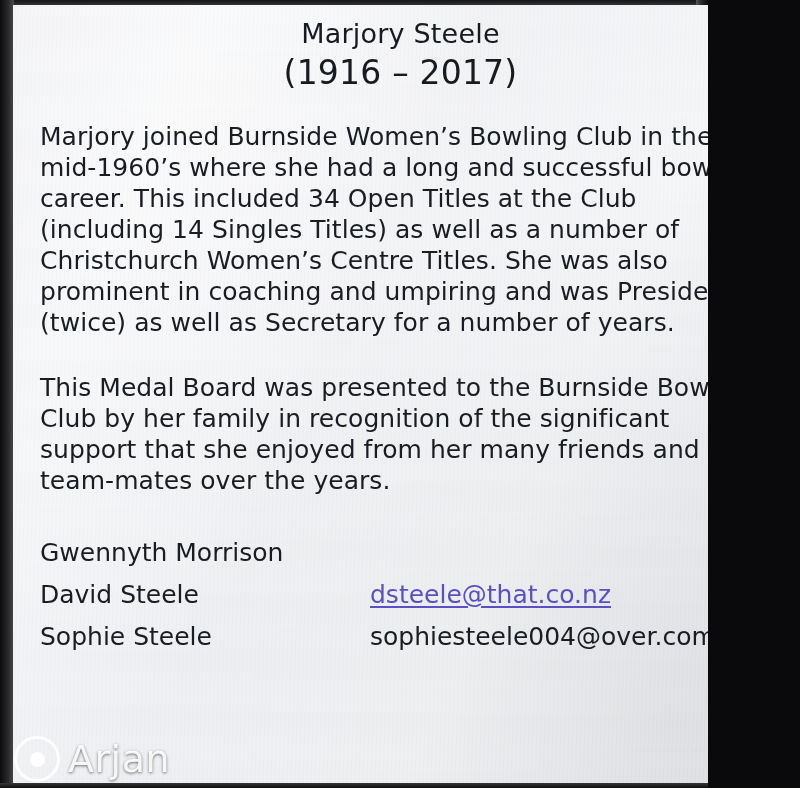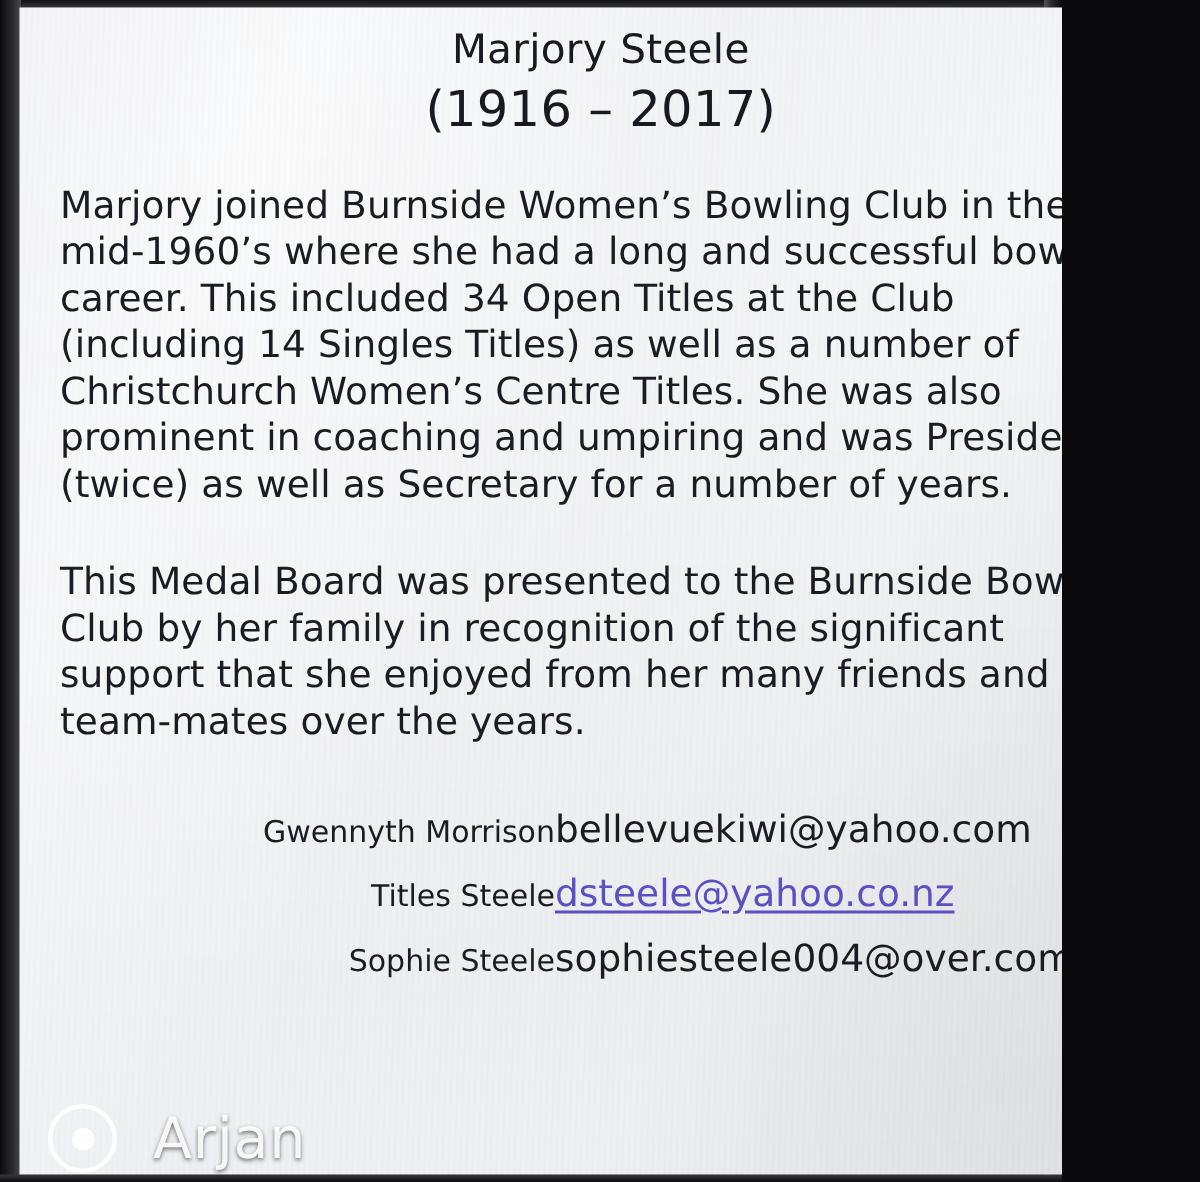--- a/index.html
+++ b/index.html
@@ -115,44 +115,43 @@
     padding-left: 5px;
   }
   .contact-row {
     display: flex;
     align-items: baseline;
     line-height: 42px;
   }
   .contact-name {
     width: 330px;
     flex: 0 0 330px;
-    font-size: 20px;
+    font-size: 25px;
     color: #191c22;
-    text-align: right;
   }
   .contact-email {
     font-size: 25px;
     color: #191c22;
     white-space: nowrap;
   }
   .contact-email.link {
     color: #5b4fc4;
     text-decoration: underline;
     text-underline-offset: 3px;
   }
 
   
   .watermark {
     position: absolute;
-    left: 32px;
+    left: 14px;
     bottom: 6px;
     z-index: 5;
     display: flex;
     align-items: center;
-    gap: 24px;
+    gap: 8px;
     color: rgba(255,255,255,0.92);
     text-shadow: 0 1px 3px rgba(0,0,0,0.55);
     font-size: 38px;
     letter-spacing: 0.5px;
     pointer-events: none;
   }
   .watermark .mark-glyph {
     display: inline-block;
     width: 40px;
     height: 40px;
@@ -196,26 +195,25 @@
 
       <div class="body-block">
         <p class="para">Marjory joined Burnside Women’s Bowling Club in the mid-1960’s where she had a long and successful bowling career. This included 34 Open Titles at the Club (including 14 Singles Titles) as well as a number of Christchurch Women’s Centre Titles. She was also prominent in coaching and umpiring and was President (twice) as well as Secretary for a number of years.</p>
         <p class="para">This Medal Board was presented to the Burnside Bowling Club by her family in recognition of the significant support that she enjoyed from her many friends and team-mates over the years.</p>
       </div>
 
       <div class="contacts">
 
         <div class="contact-row">
           <span class="contact-name">Gwennyth Morrison</span>
-          <span class="contact-email">bellevuekiwi@yahoo.com</span>
         </div>
 
         <div class="contact-row">
-          <span class="contact-name">Titles Steele</span>
-          <span class="contact-email link">dsteele@yahoo.co.nz</span>
+          <span class="contact-name">David Steele</span>
+          <span class="contact-email link">dsteele@that.co.nz</span>
         </div>
 
         <div class="contact-row">
           <span class="contact-name">Sophie Steele</span>
           <span class="contact-email">sophiesteele004@over.com</span>
         </div>
 
       </div>
 
     </div>

